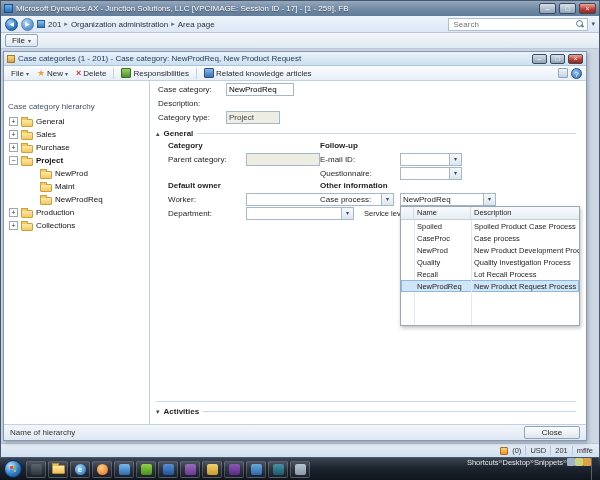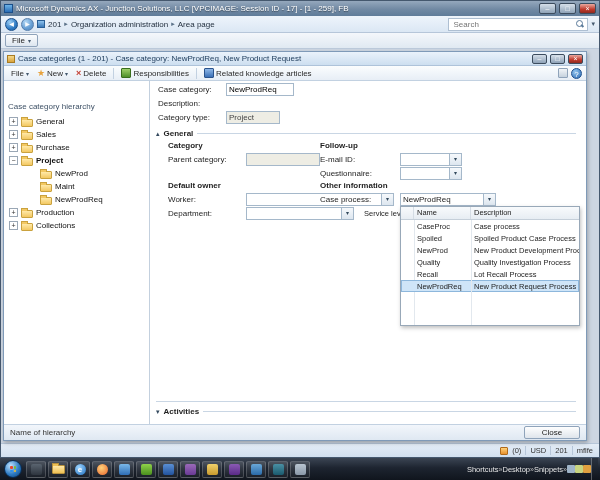--- a/index.html
+++ b/index.html
@@ -153,21 +153,21 @@
   .c7  { background:linear-gradient(#5a8fd4,#22539e); }
   .c8  { background:linear-gradient(#9a6ab8,#6a3a96); }
   .c9  { background:linear-gradient(#f0d06a,#c89a2e); }
   .c10 { background:linear-gradient(#8a5ab4,#5a2a88); }
   .c11 { background:linear-gradient(#6aa8d8,#2a6aa8); }
   .c12 { background:linear-gradient(#4a90a4,#1a5a6e); }
   .c13 { background:linear-gradient(#b8c4d0,#8a98a8); }
   .tb-folder { width:13px; height:9px; background:linear-gradient(#ffe9a8,#eec054); border:1px solid #b8923e; border-radius:1px; position:relative; }
   .tb-folder::before { content:""; position:absolute; top:-3px; left:-1px; width:5px; height:2px;
     background:#eec054; border:1px solid #b8923e; border-bottom:0; }
-  .tray { margin-left:auto; display:flex; align-items:center; color:#e6e6e6; font-size:7.5px; height:100%; }
+  .tray { margin-left:auto; display:flex; color:#e6e6e6; font-size:7.5px; height:100%; }
   .tray .chev { font-size:7px; color:#bbb; }
   .tray-ic { width:8px; height:8px; border-radius:1px; flex:none; }
   .t1 { background:#9fb4c8; } .t2 { background:#c8d480; } .t3 { background:#e0a040; }
   .show-desktop { width:7px; height:22px; background:linear-gradient(#2a3340,#10151d); border-left:1px solid rgba(255,255,255,.3); flex:none; }
 </style>
 </head>
 <body>
 
 <div class="screen">
 
@@ -352,27 +352,27 @@
             <input class="fld" style="top: 126px; left: 255px; width: 60px;">
 
             <div class="grid">
               <div class="grid-hdr">
                 <span class="gc-sel"></span>
                 <span class="gc-name">Name</span>
                 <span class="gc-desc">Description</span>
               </div>
               <div class="grid-row">
                 <span class="gc-sel"></span>
+                <span class="gc-name">Spoiled</span>
+                <span class="gc-desc">Spoiled Product Case Process</span>
+              </div>
+              <div class="grid-row">
+                <span class="gc-sel"></span>
                 <span class="gc-name">CaseProc</span>
                 <span class="gc-desc">Case process</span>
-              </div>
-              <div class="grid-row">
-                <span class="gc-sel"></span>
-                <span class="gc-name">Spoiled</span>
-                <span class="gc-desc">Spoiled Product Case Process</span>
               </div>
               <div class="grid-row">
                 <span class="gc-sel"></span>
                 <span class="gc-name">NewProd</span>
                 <span class="gc-desc">New Product Development Process</span>
               </div>
               <div class="grid-row">
                 <span class="gc-sel"></span>
                 <span class="gc-name">Quality</span>
                 <span class="gc-desc">Quality Investigation Process</span>

